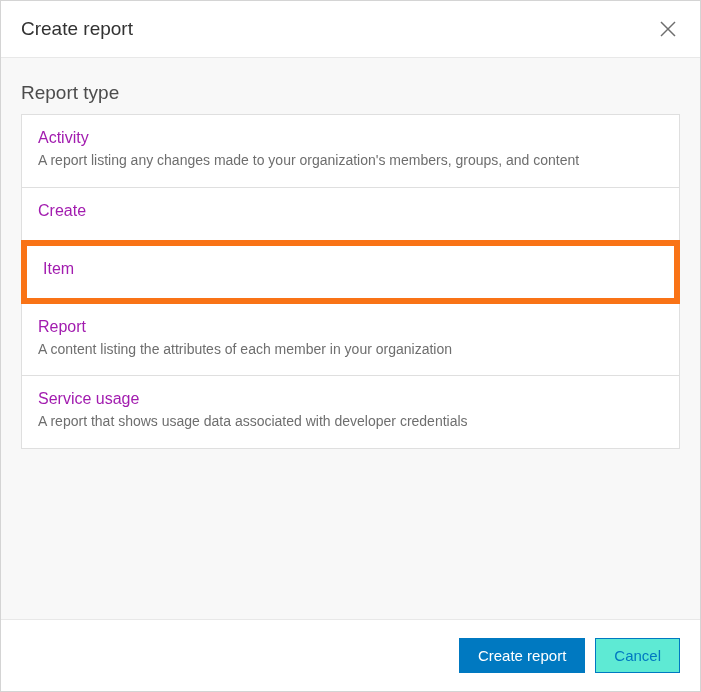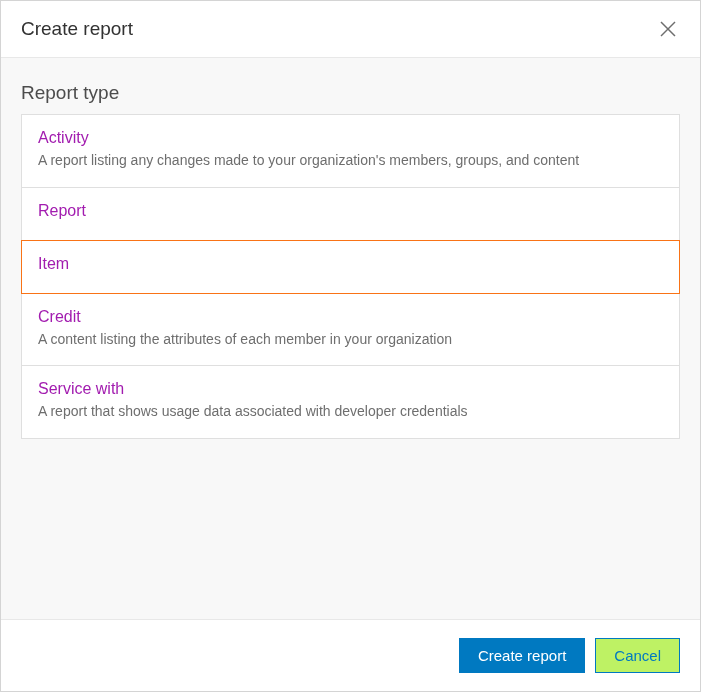--- a/index.html
+++ b/index.html
@@ -69,21 +69,21 @@
       flex-direction: column;
     }
     .option-card {
       background: #ffffff;
       border: 1px solid #dfdfdf;
       padding: 14px 16px 16px 16px;
       cursor: pointer;
       margin-bottom: -1px;
     }
     .option-card.selected {
-      border: 1px solid #f97316;
+      border: 6px solid #f97316;
       position: relative;
       z-index: 1;
     }
     .option-title {
       font-size: 16px;
       color: #a21caf;
       font-weight: 400;
       margin-bottom: 4px;
     }
     .option-desc {
@@ -106,21 +106,21 @@
       border: 1px solid transparent;
       cursor: pointer;
       font-family: inherit;
     }
     .btn-primary {
       background: #0079c1;
       color: #ffffff;
       border-color: #0079c1;
     }
     .btn-secondary {
-      background: #bef264;
+      background: #5eead4;
       color: #0079c1;
       border-color: #0079c1;
     }
   </style>
 </head>
 <body>
 
 <div class="dialog">
   <div class="dialog-header">
     <div class="dialog-title">Create report</div>
@@ -135,35 +135,35 @@
   <div class="dialog-body">
     <div class="section-label">Report type</div>
     <div class="option-list">
 
       <div class="option-card">
         <div class="option-title">Activity</div>
         <div class="option-desc">A report listing any changes made to your organization's members, groups, and content</div>
       </div>
 
       <div class="option-card">
-        <div class="option-title">Report</div>
+        <div class="option-title">Create</div>
       </div>
 
       <div class="option-card selected">
         <div class="option-title">Item</div>
       </div>
 
       <div class="option-card">
-        <div class="option-title">Credit</div>
+        <div class="option-title">Report</div>
         <div class="option-desc">A content listing the attributes of each member in your organization</div>
       </div>
 
 
       <div class="option-card">
-        <div class="option-title">Service with</div>
+        <div class="option-title">Service usage</div>
         <div class="option-desc">A report that shows usage data associated with developer credentials</div>
       </div>
 
     </div>
   </div>
 
   <div class="dialog-footer">
     <button class="btn btn-primary">Create report</button>
     <button class="btn btn-secondary">Cancel</button>
   </div>

